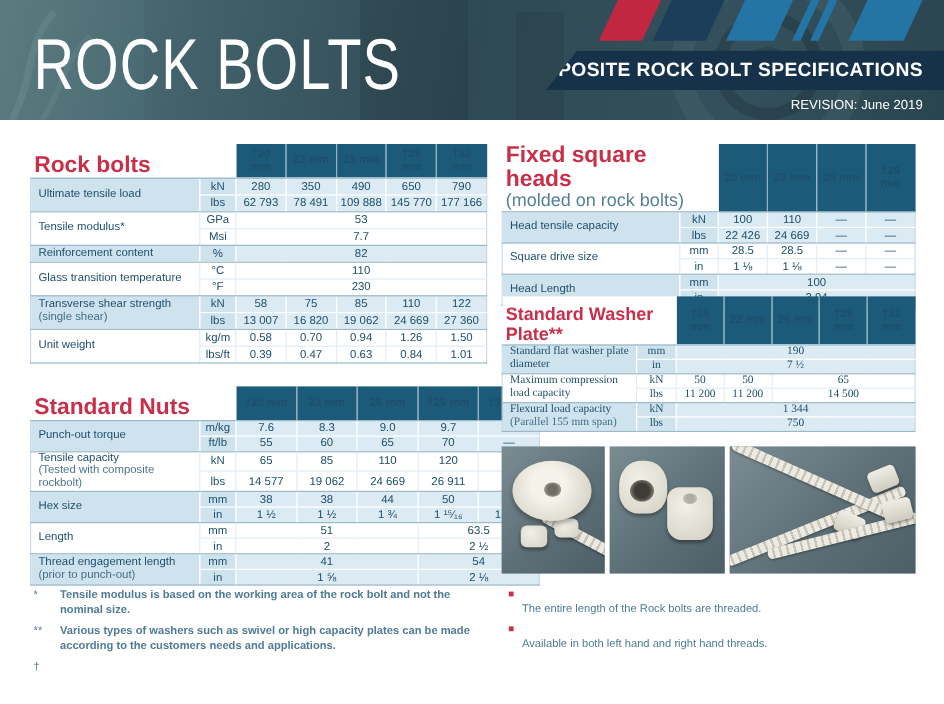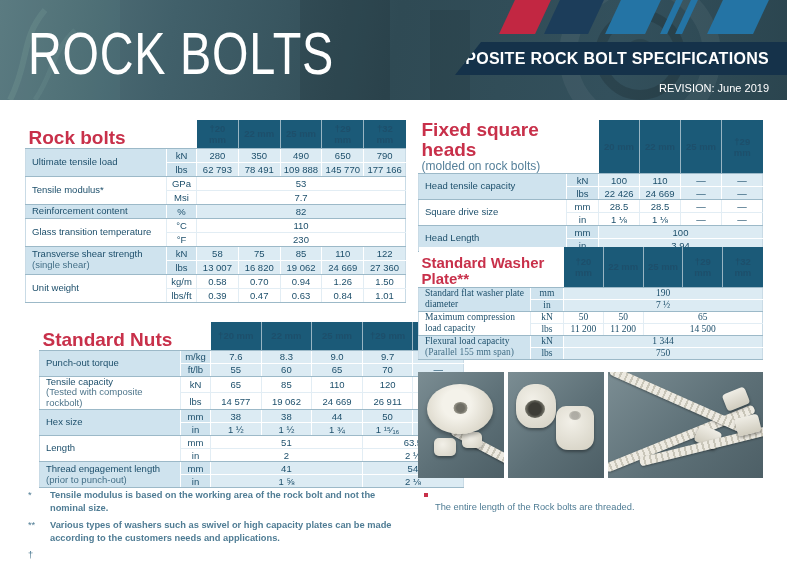--- a/index.html
+++ b/index.html
@@ -32,42 +32,42 @@
     clip-path:polygon(26px 0,100% 0,100% 100%,0 100%);
     display:flex; align-items:center; justify-content:flex-end;
     padding-right:18px; box-sizing:border-box;
   }
   .banner span { color:#fff; font-size:16px; font-weight:600; letter-spacing:.3px; white-space:nowrap; }
   .revision { position:absolute; right:18px; top:82px; color:#fff; font-size:11px; }
 
   
   .tbl { position:absolute; }
   #t-rock   { left:25px;  top:120px; width:381px; }
-  #t-nuts   { left:39px;  top:322px; width:425px; }
+  #t-nuts   { left:25px;  top:322px; width:425px; }
   #t-heads  { left:418px; top:120px; width:345px; }
   #t-washer { left:418px; top:247px; width:345px; }
 
   table.spec { border-collapse:collapse; width:100%; table-layout:fixed; }
   .spec th, .spec td { font-size:9.5px; color:#1d4f6b; padding:0 3px; box-sizing:border-box; }
   .spec td { height:13px; }
   #t-rock td { height:14px; }
   #t-washer td { height:12px;font-family:Liberation Serif, serif; }
 
   .spec th { border-bottom:1px solid #9cb9c8; }
   .col-head {
     background:#1b5a78; color:#fff; font-size:8.5px; font-weight:700; text-align:center;
     border-left:1px solid rgba(255,255,255,.55);
   }
   #t-rock .col-head, #t-nuts .col-head { height:28px; }
   #t-heads .col-head { height:38px; }
   #t-washer .col-head { height:40px; }
   .title-cell { background:#fff; text-align:left; vertical-align:bottom; padding:0 2px 3px 2px; }
   .tbl-title { color:#c8304a; font-size:19px; font-weight:700; line-height:1.05; }
   #t-washer .tbl-title { font-size:15px; }
-  .tbl-subtitle { color:#56809a; font-size:12px; font-weight:400; line-height:1.1; }
+  .tbl-subtitle { color:#56809a; font-size:15px; font-weight:400; line-height:1.1; }
 
   tr.striped td { background:#dcebf3; border:1px solid #fff; }
   tr.striped td.label-cell, tr.striped td.unit-cell { background:#cfe3ee; }
   tr.plain td { background:#fff; border:1px solid #e2edf4; }
   .spec .label-cell { text-align:left; padding-left:6px; line-height:1.15; border-left:1px solid #c9dbe6 !important; }
   .spec td:last-child { border-right:1px solid #c9dbe6 !important; }
   .spec .unit-cell, .spec .val-cell { text-align:center; }
   .sublabel { opacity:.8; }
   tr.group-start td { border-top-color:#9cb9c8 !important; }
   tr.group-end td, .spec .label-cell { border-bottom-color:#9cb9c8 !important; }
@@ -529,15 +529,19 @@
       </div>
       <div class="fn">
         <span class="fn-marker">†</span>
       </div>
     </div>
   <div class="bullets">
       <div class="bullet">
         <span class="bullet-marker"></span>
         <span class="bullet-text">The entire length of the Rock bolts are threaded.</span>
       </div>
+      <div class="bullet">
+        <span class="bullet-marker"></span>
+        <span class="bullet-text">Available in both left hand and right hand threads.</span>
+      </div>
     </div>
 
 </div>
 
 </body></html>

